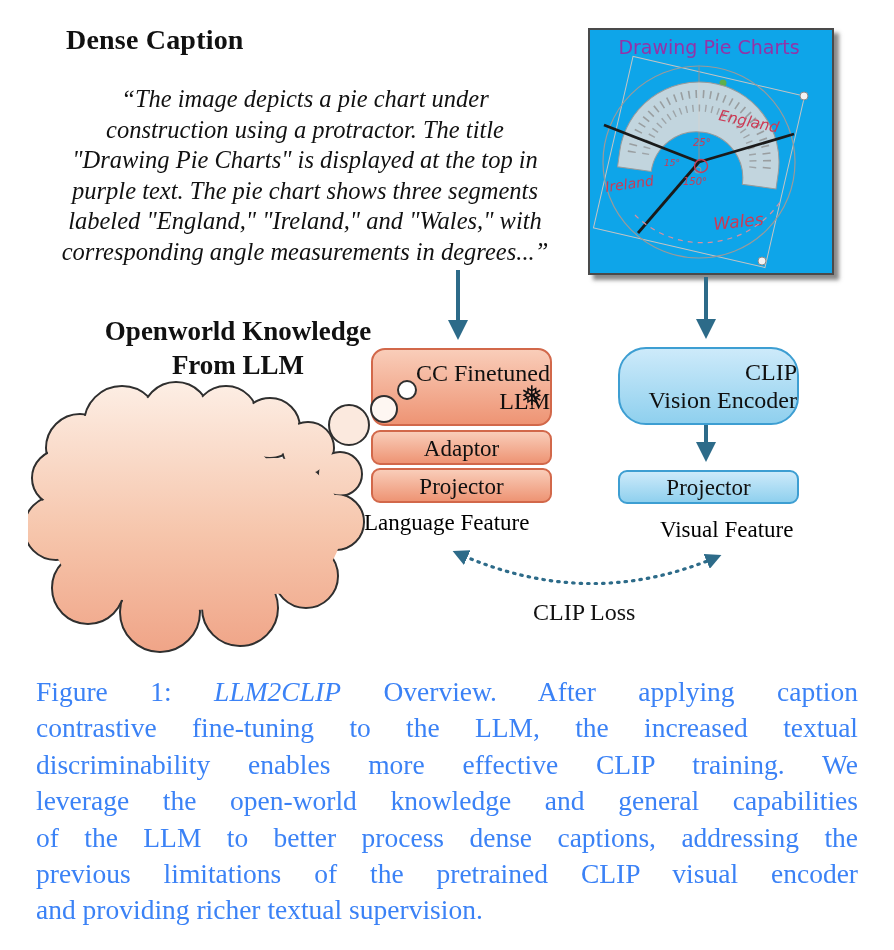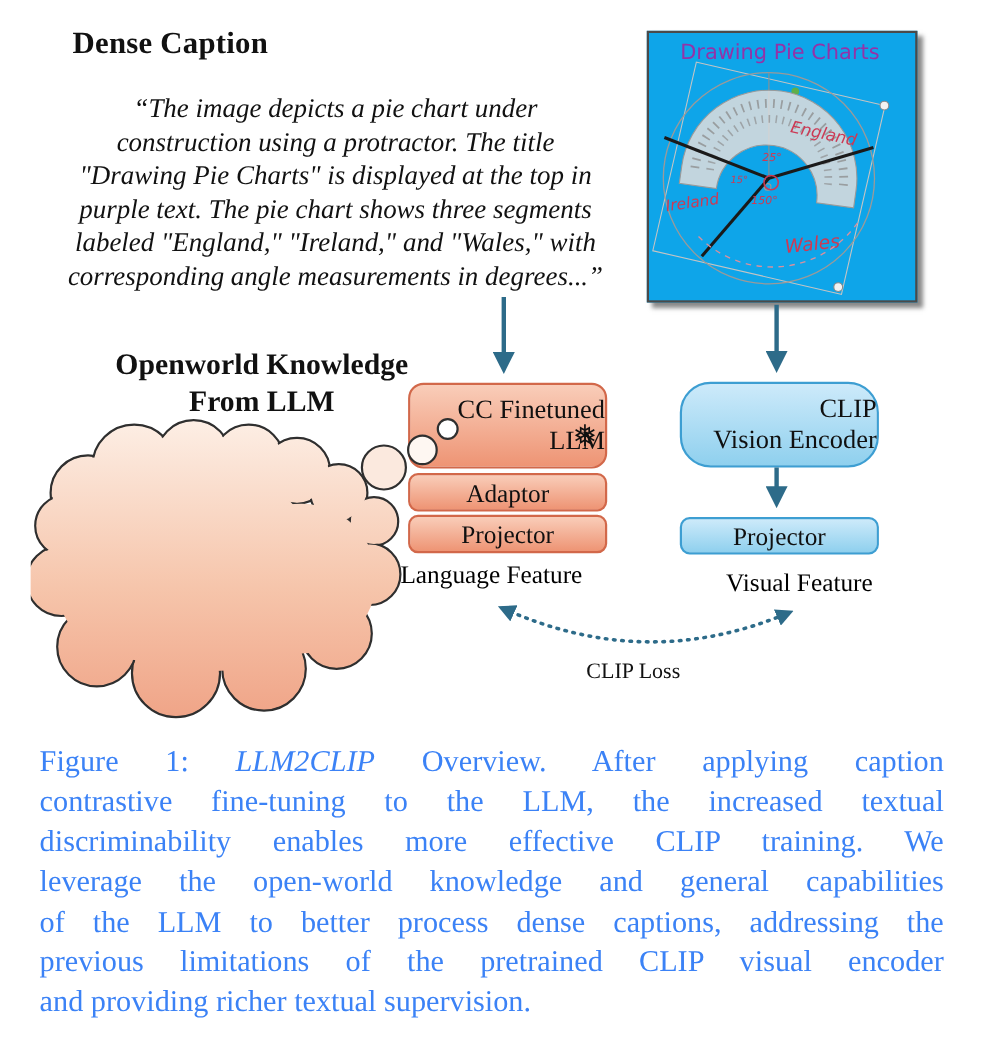--- a/index.html
+++ b/index.html
@@ -37,21 +37,21 @@
   #cc-box{left:371px;top:348px;width:177px;height:74px;border-radius:14px;flex-direction:column;}
   #adaptor-box{left:371px;top:430px;width:177px;height:31px;border-radius:9px;font-size:23px;}
   #lang-proj-box{left:371px;top:468px;width:177px;height:31px;border-radius:9px;font-size:23px;}
   #clip-box{left:618px;top:347px;width:177px;height:74px;border-radius:28px;flex-direction:column;}
   #vis-proj-box{left:618px;top:470px;width:177px;height:30px;border-radius:9px;font-size:23px;}
   #snowflake{position:absolute;right:7px;top:33px;font-size:27px;color:#101010;line-height:27px;}
 
   .feature-label{position:absolute;font-size:23px;color:#000000;z-index:4;white-space:nowrap;}
   #language-feature{left:364px;top:510px;}
   #visual-feature{left:660px;top:517px;}
-  #clip-loss{left:533px;top:599px;font-size:20px;position:absolute;z-index:4;}
+  #clip-loss{left:533px;top:599px;font-size:24px;position:absolute;z-index:4;}
 
   
   #cloud-svg{left:28px;top:376px;z-index:1;}
   #connector-svg{left:0;top:0;z-index:6;pointer-events:none;}
   #frame-svg{display:block;}
 
   
   #caption{left:36px;top:674px;width:822px;font-size:27.5px;line-height:36.4px;color:#3b82f6;}
   .cap-line{text-align:justify;text-align-last:justify;white-space:nowrap;}
   .cap-line.last{text-align-last:left;}

